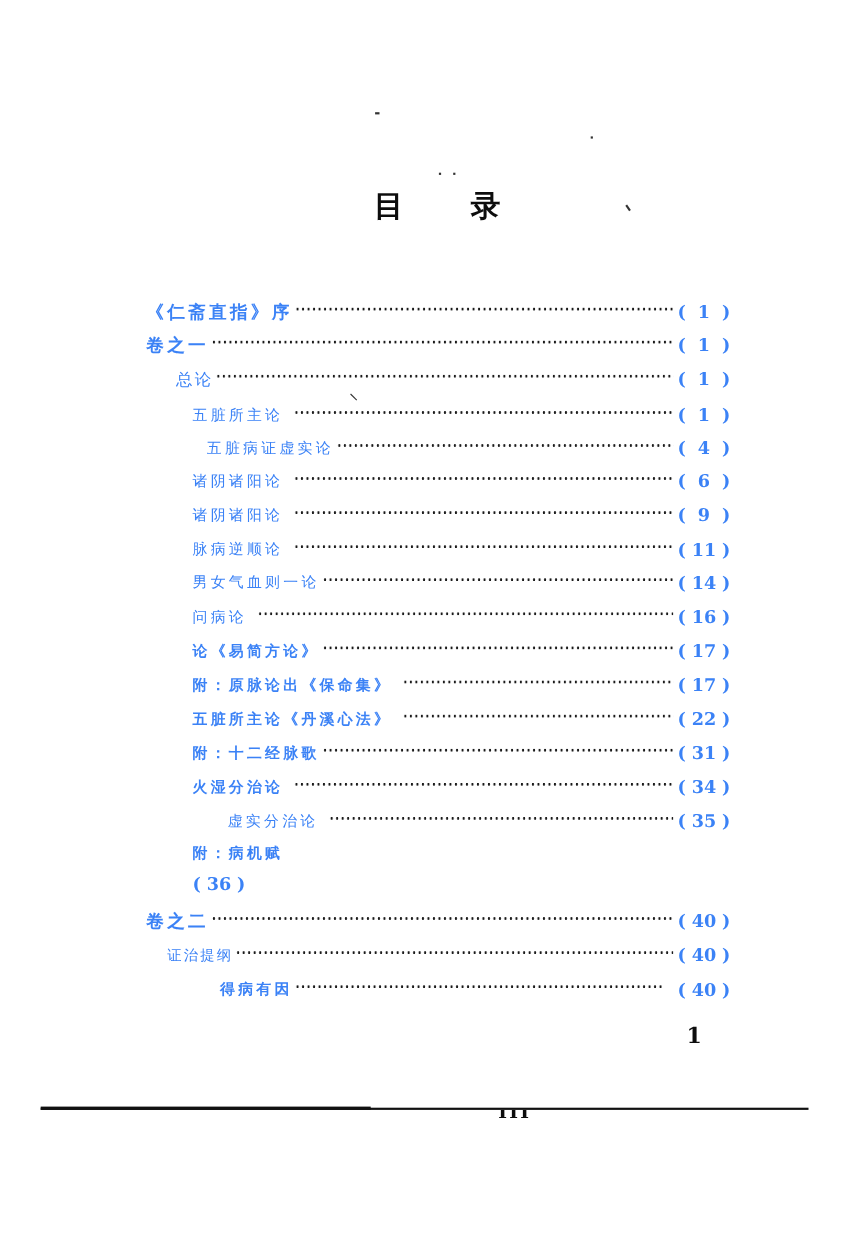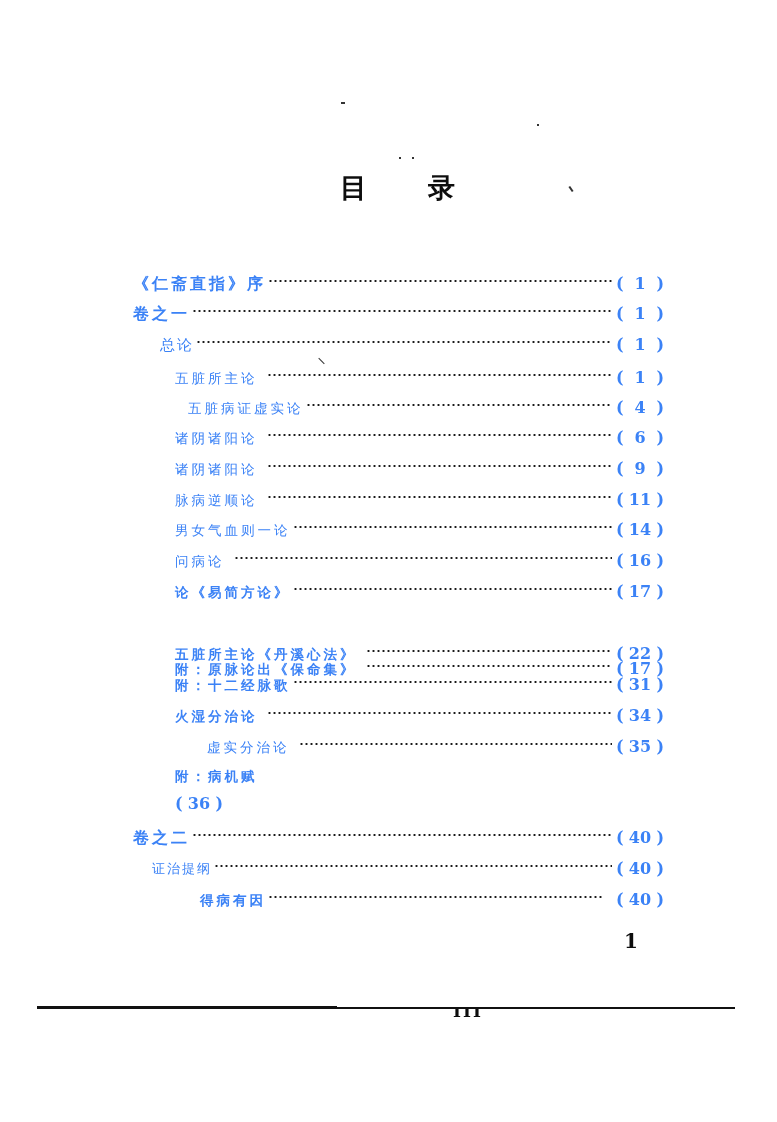--- a/index.html
+++ b/index.html
@@ -159,21 +159,21 @@
 </div>
 <div class="toc-row lvl3 strong" style="top:581px;left:175px;">
   <span class="toc-title">论《易简方论》</span>
   <span class="leader"></span>
   <span class="pg">
       <span>(</span>
       <span class="num">17</span>
       <span>)</span>
     </span>
 </div>
-<div class="toc-row lvl3 strong gap" style="top:612px;left:175px;margin-top:46px;">
+<div class="toc-row lvl3 strong gap" style="top:612px;left:175px;">
   <span class="toc-title">附：原脉论出《保命集》</span>
   <span class="leader"></span>
   <span class="pg">
       <span>(</span>
       <span class="num">17</span>
       <span>)</span>
     </span>
 </div>
 <div class="toc-row lvl3 strong gap" style="top:643px;left:175px;">
   <span class="toc-title">五脏所主论《丹溪心法》</span>

